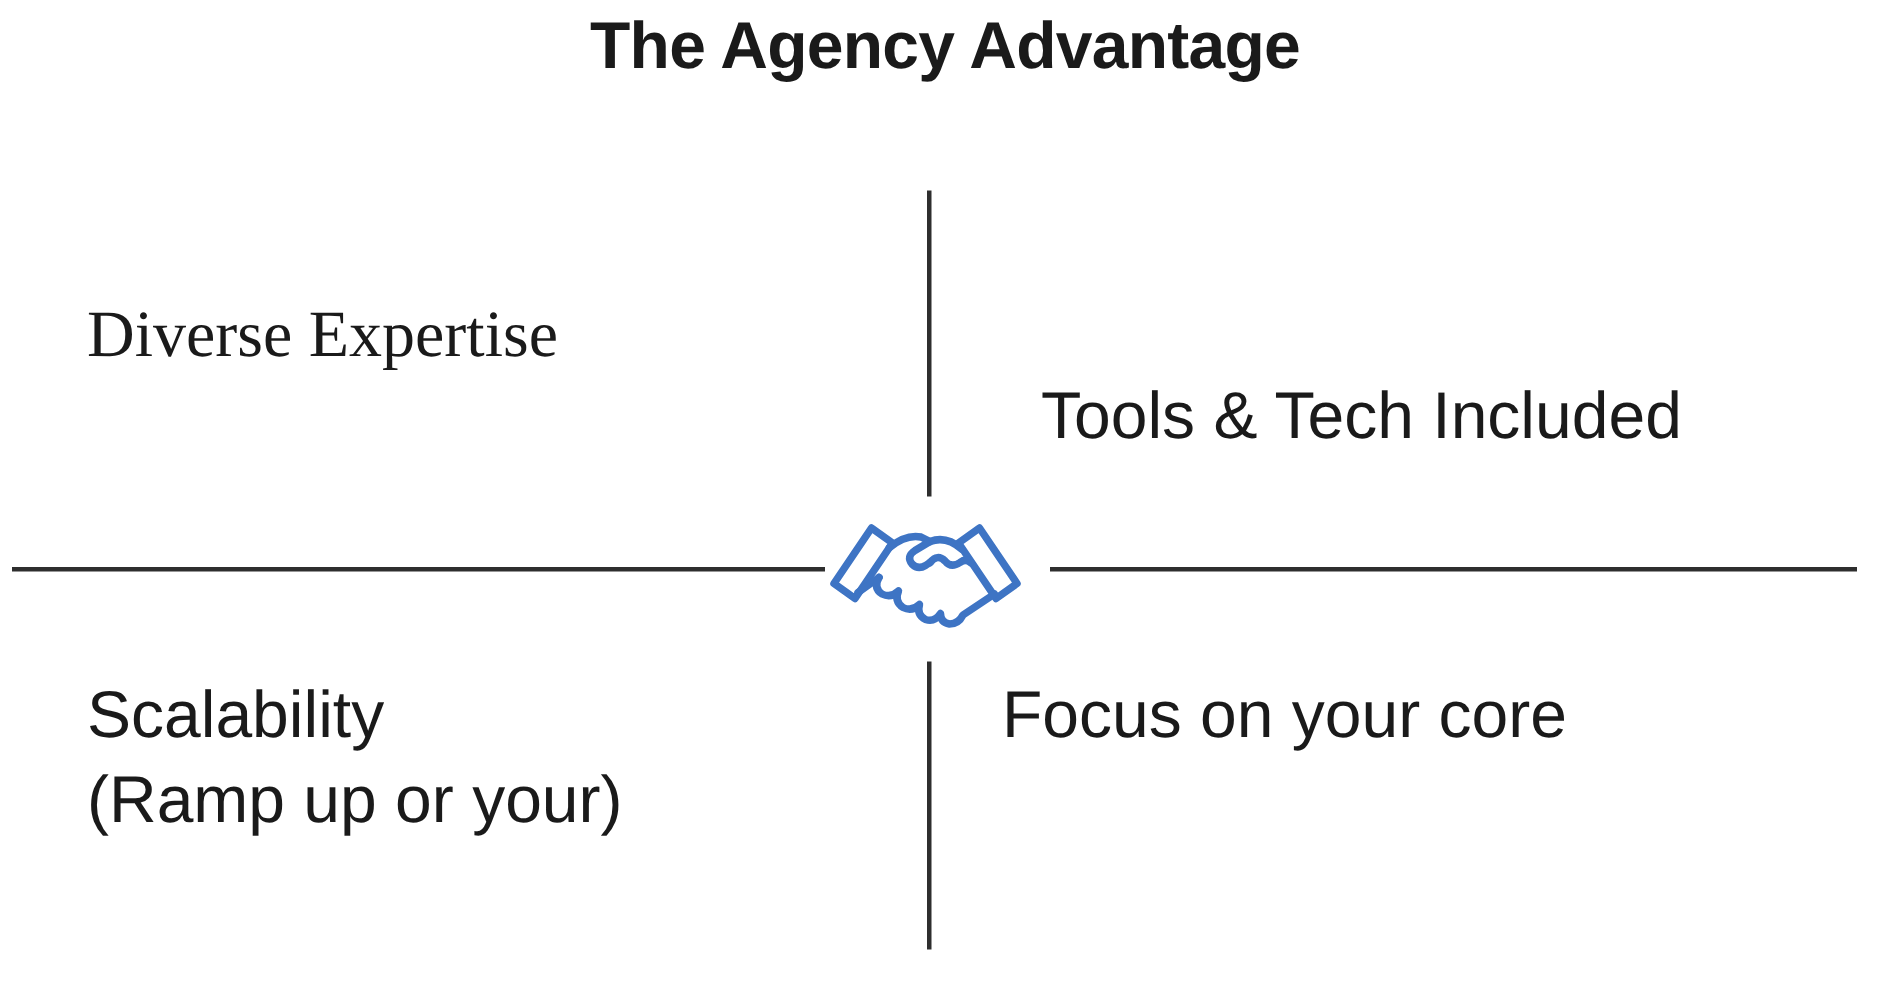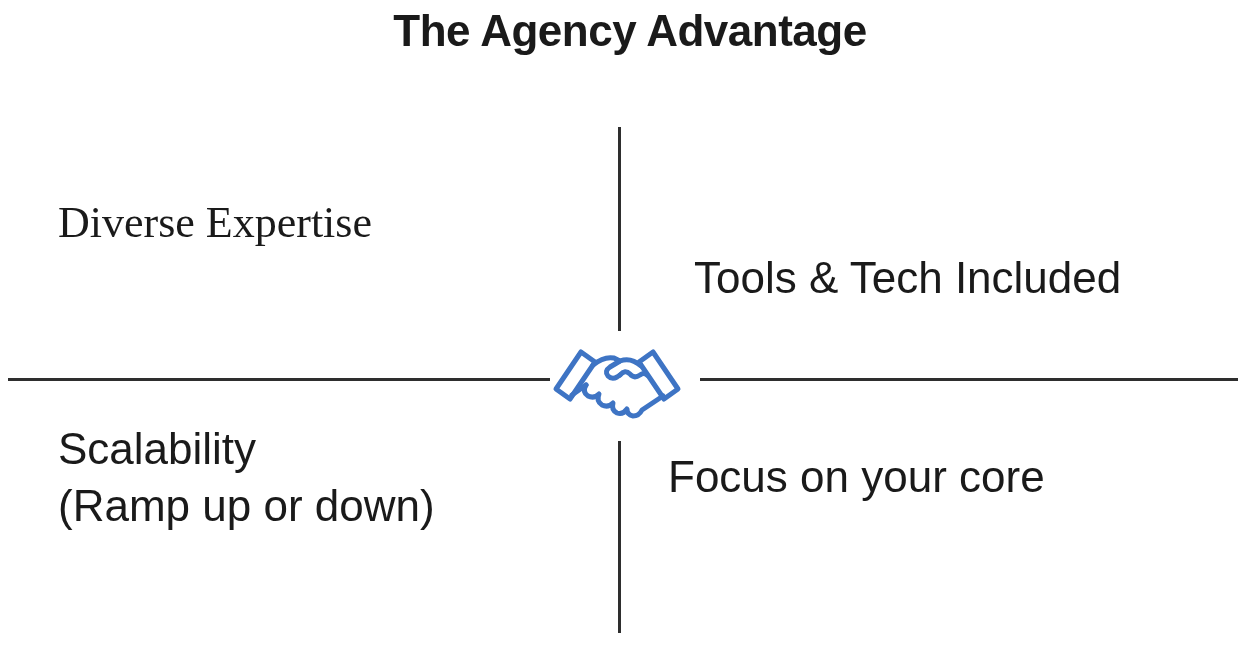--- a/index.html
+++ b/index.html
@@ -32,21 +32,21 @@
     position: absolute;
     font-size: 44px;
     line-height: 57px;
     font-weight: 400;
     color: #1a1a1a;
     white-space: nowrap;
   }
   .quad span { display: block; }
   .quad-tl { left: 58px;  top: 194px; font-family: Liberation Serif, serif; }
   .quad-tr { left: 694px; top: 222px; margin-top: 27px; }
-  .quad-bl { left: 58px;  top: 420px; }
+  .quad-bl { left: 58px;  top: 448px; }
   .quad-br { left: 668px; top: 448px; }
   .line {
     position: absolute;
     background: #2e2e2e;
   }
   .vline-top    { left: 618px; top: 127px; width: 3px;  height: 204px; }
   .vline-bottom { left: 618px; top: 441px; width: 3px;  height: 192px; }
   .hline-left   { left: 8px;   top: 378px; width: 542px; height: 3px; }
   .hline-right  { left: 700px; top: 378px; width: 538px; height: 3px; }
   .handshake {
@@ -91,20 +91,20 @@
   <div class="quad quad-tl">
     <span>Diverse Expertise</span>
   </div>
 
   <div class="quad quad-tr">
     <span>Tools &amp; Tech Included</span>
   </div>
 
   <div class="quad quad-bl">
     <span>Scalability</span>
-    <span>(Ramp up or down)</span>
+    <span>(Ramp up or your)</span>
   </div>
 
   <div class="quad quad-br">
     <span>Focus on your core</span>
   </div>
 
 </div>
 
 </body></html>

